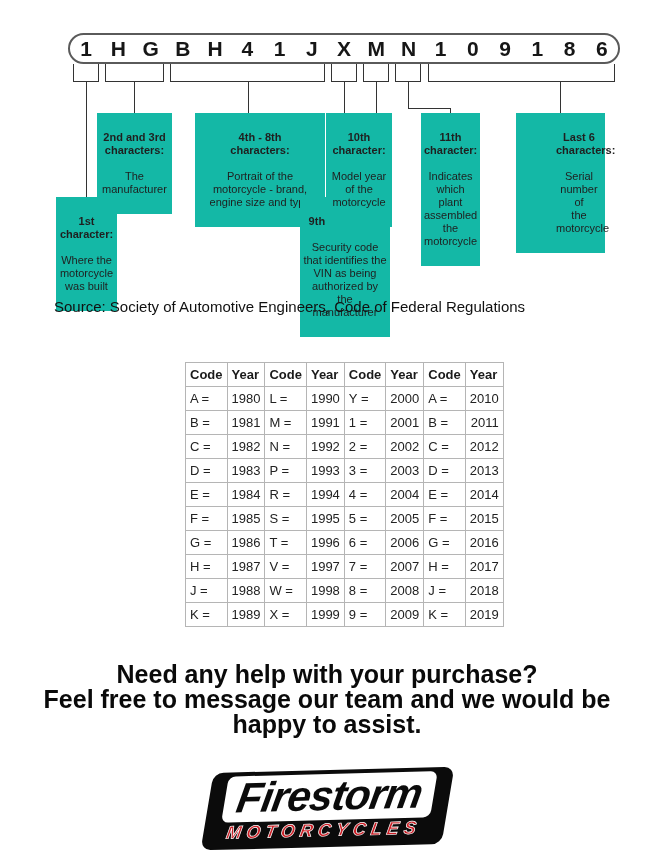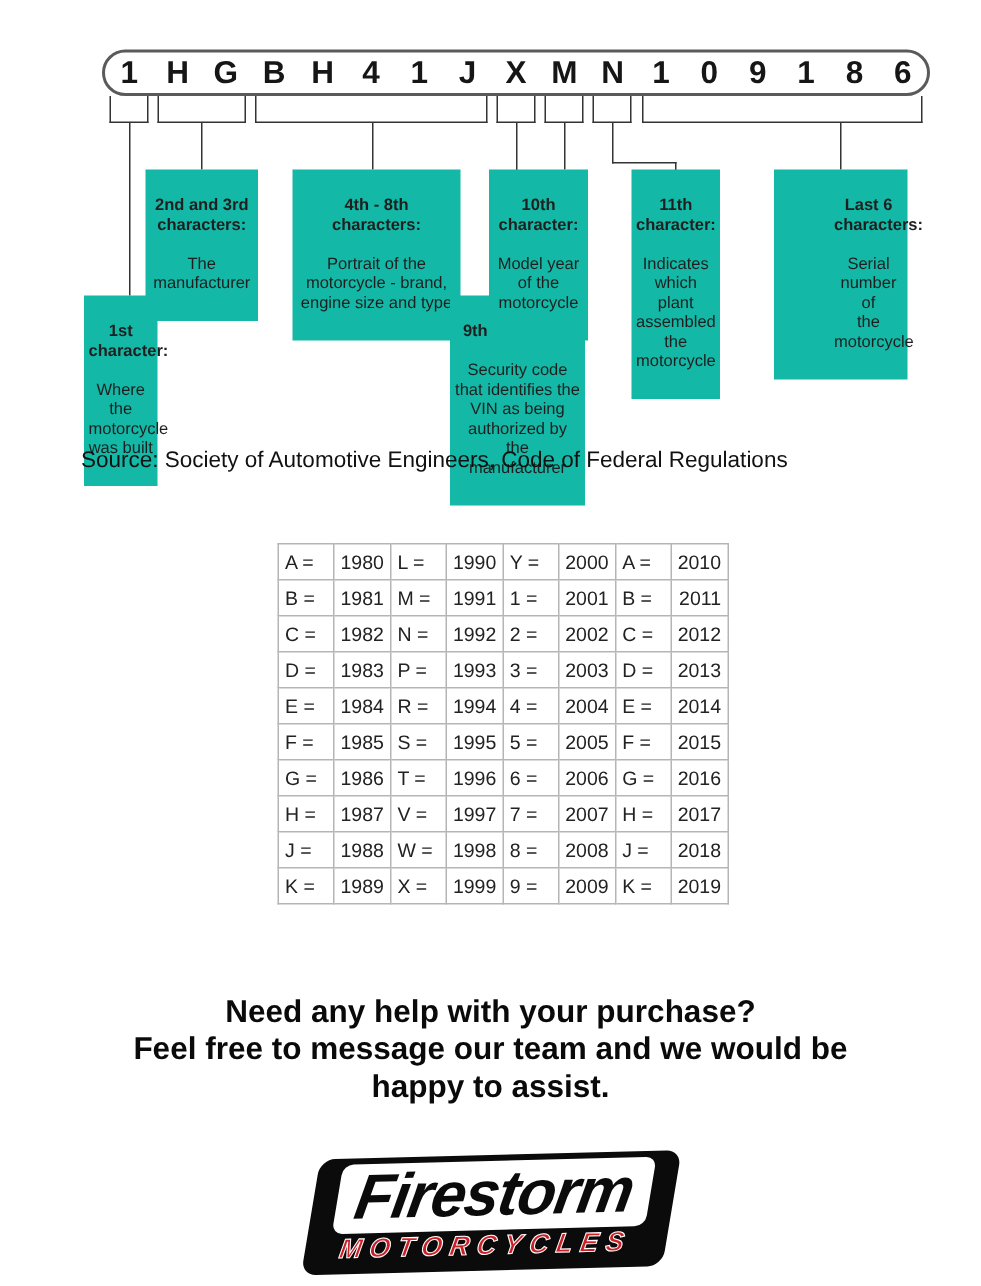--- a/index.html
+++ b/index.html
@@ -44,21 +44,21 @@
   .year-table th, .year-table td {
     border:1px solid #b5b5b5; height:23px; padding:0 4px; white-space:nowrap;
   }
   .year-table th { font-weight:bold; text-align:left; color:#1a1a1a; }
   .cell-code { text-align:left;  min-width:28px; }
   .cell-year { text-align:right; min-width:25px; }
 
   
   .help-message {
     position:absolute; top:662px; left:0; width:654px; text-align:center;
-    font-size:21px; font-weight:bold; line-height:25px; color:#0a0a0a;
+    font-size:25px; font-weight:bold; line-height:25px; color:#0a0a0a;
   }
 
   
   .logo-wrap { position:absolute; top:770px; left:0; width:654px; display:flex; justify-content:center; }
   .logo-box {
     display:inline-block; transform:rotate(-1.5deg) skewX(-11deg);
     background:#0b0b0b; border-radius:10px; padding:4px 16px 6px; text-align:center;
   }
   .logo-name {
     display:block; background:#ffffff; border-radius:7px; padding:0 12px 2px;
@@ -107,34 +107,34 @@
   <div class="vline" style="left:86px;  top:82px; height:115px;"></div>
   <div class="vline" style="left:134px; top:82px; height:31px;"></div>
   <div class="vline" style="left:248px; top:82px; height:31px;"></div>
   <div class="vline" style="left:344px; top:82px; height:115px;"></div>
   <div class="vline" style="left:376px; top:82px; height:31px;"></div>
   <div class="vline" style="left:408px; top:82px; height:27px;"></div>
   <div class="hline" style="left:408px; top:108px; width:43px;"></div>
   <div class="vline" style="left:450px; top:108px; height:6px;"></div>
   <div class="vline" style="left:560px; top:82px; height:31px;"></div>
 
-  <div class="info-box" style="left:56px; top:197px; width:49px;">
+  <div class="info-box" style="left:56px; top:197px; width:61px;">
     <span class="info-title">1st
 character:</span>
     <span class="info-body">Where the
 motorcycle
 was built</span>
   </div>
   <div class="info-box" style="left:97px; top:113px; width:75px;">
     <span class="info-title">2nd and 3rd
 characters:</span>
     <span class="info-body">The
 manufacturer</span>
   </div>
-  <div class="info-box" style="left:195px; top:113px; width:112px;">
+  <div class="info-box" style="left:195px; top:113px; width:130px;">
     <span class="info-title">4th - 8th
 characters:</span>
     <span class="info-body">Portrait of the
 motorcycle - brand,
 engine size and type</span>
   </div>
   <div class="info-box" style="left:300px; top:197px; width:90px;">
     <span class="info-title">9th character:</span>
     <span class="info-body">Security code
 that identifies the
@@ -162,20 +162,30 @@
     <span class="info-title">Last 6
 characters:</span>
     <span class="info-body">Serial number of
 the motorcycle</span>
   </div>
 
   <div class="source-note">Source:  Society of Automotive Engineers, Code of Federal Regulations</div>
 
   <table class="year-table">
     <tbody>
+        <tr>
+      <th class="cell-code">Code</th>
+      <th class="cell-code">Year</th>
+      <th class="cell-code">Code</th>
+      <th class="cell-code">Year</th>
+      <th class="cell-code">Code</th>
+      <th class="cell-code">Year</th>
+      <th class="cell-code">Code</th>
+      <th class="cell-code">Year</th>
+    </tr>
     <tr>
       <td class="cell-code">A =</td>
       <td class="cell-year">1980</td>
       <td class="cell-code">L =</td>
       <td class="cell-year">1990</td>
       <td class="cell-code">Y =</td>
       <td class="cell-year">2000</td>
       <td class="cell-code">A =</td>
       <td class="cell-year">2010</td>
     </tr>

